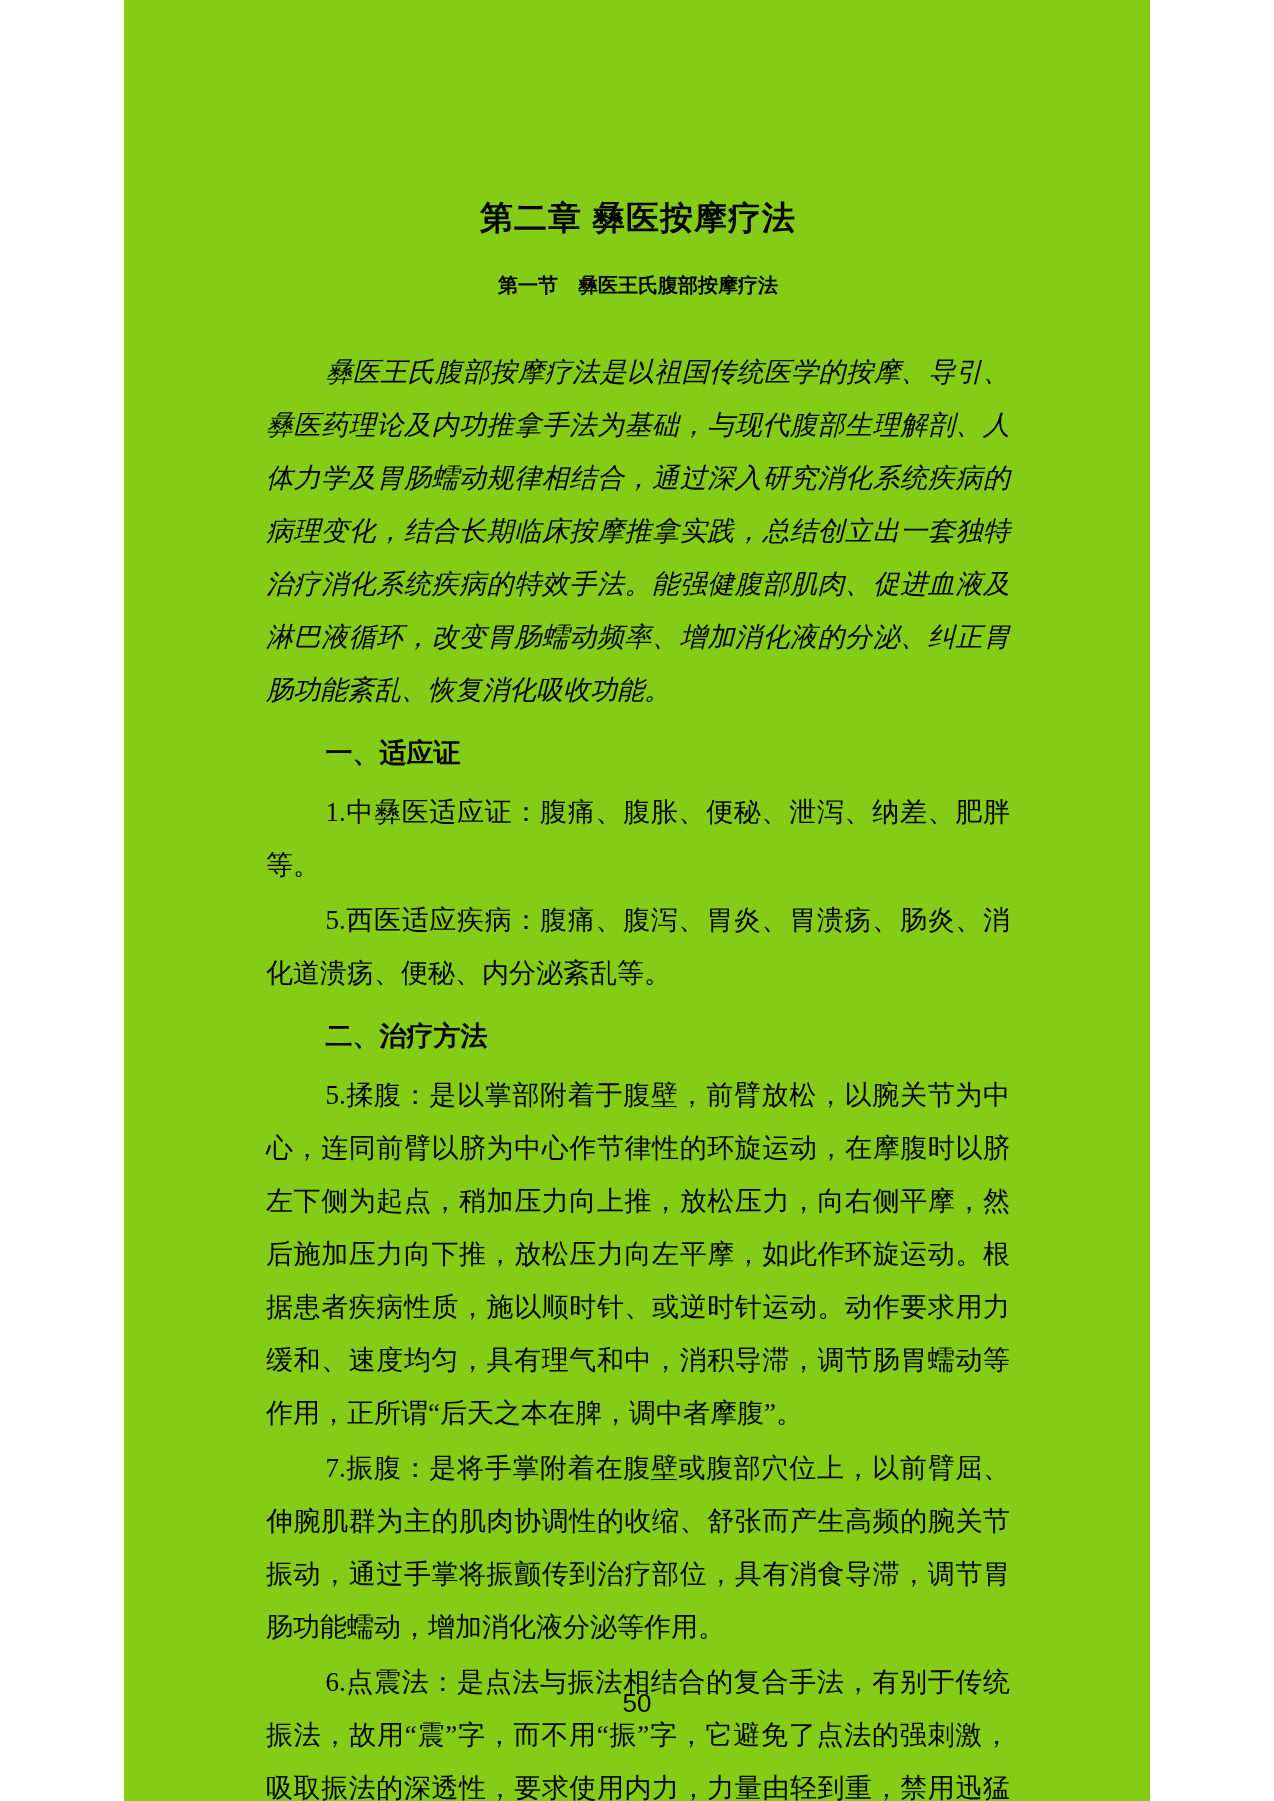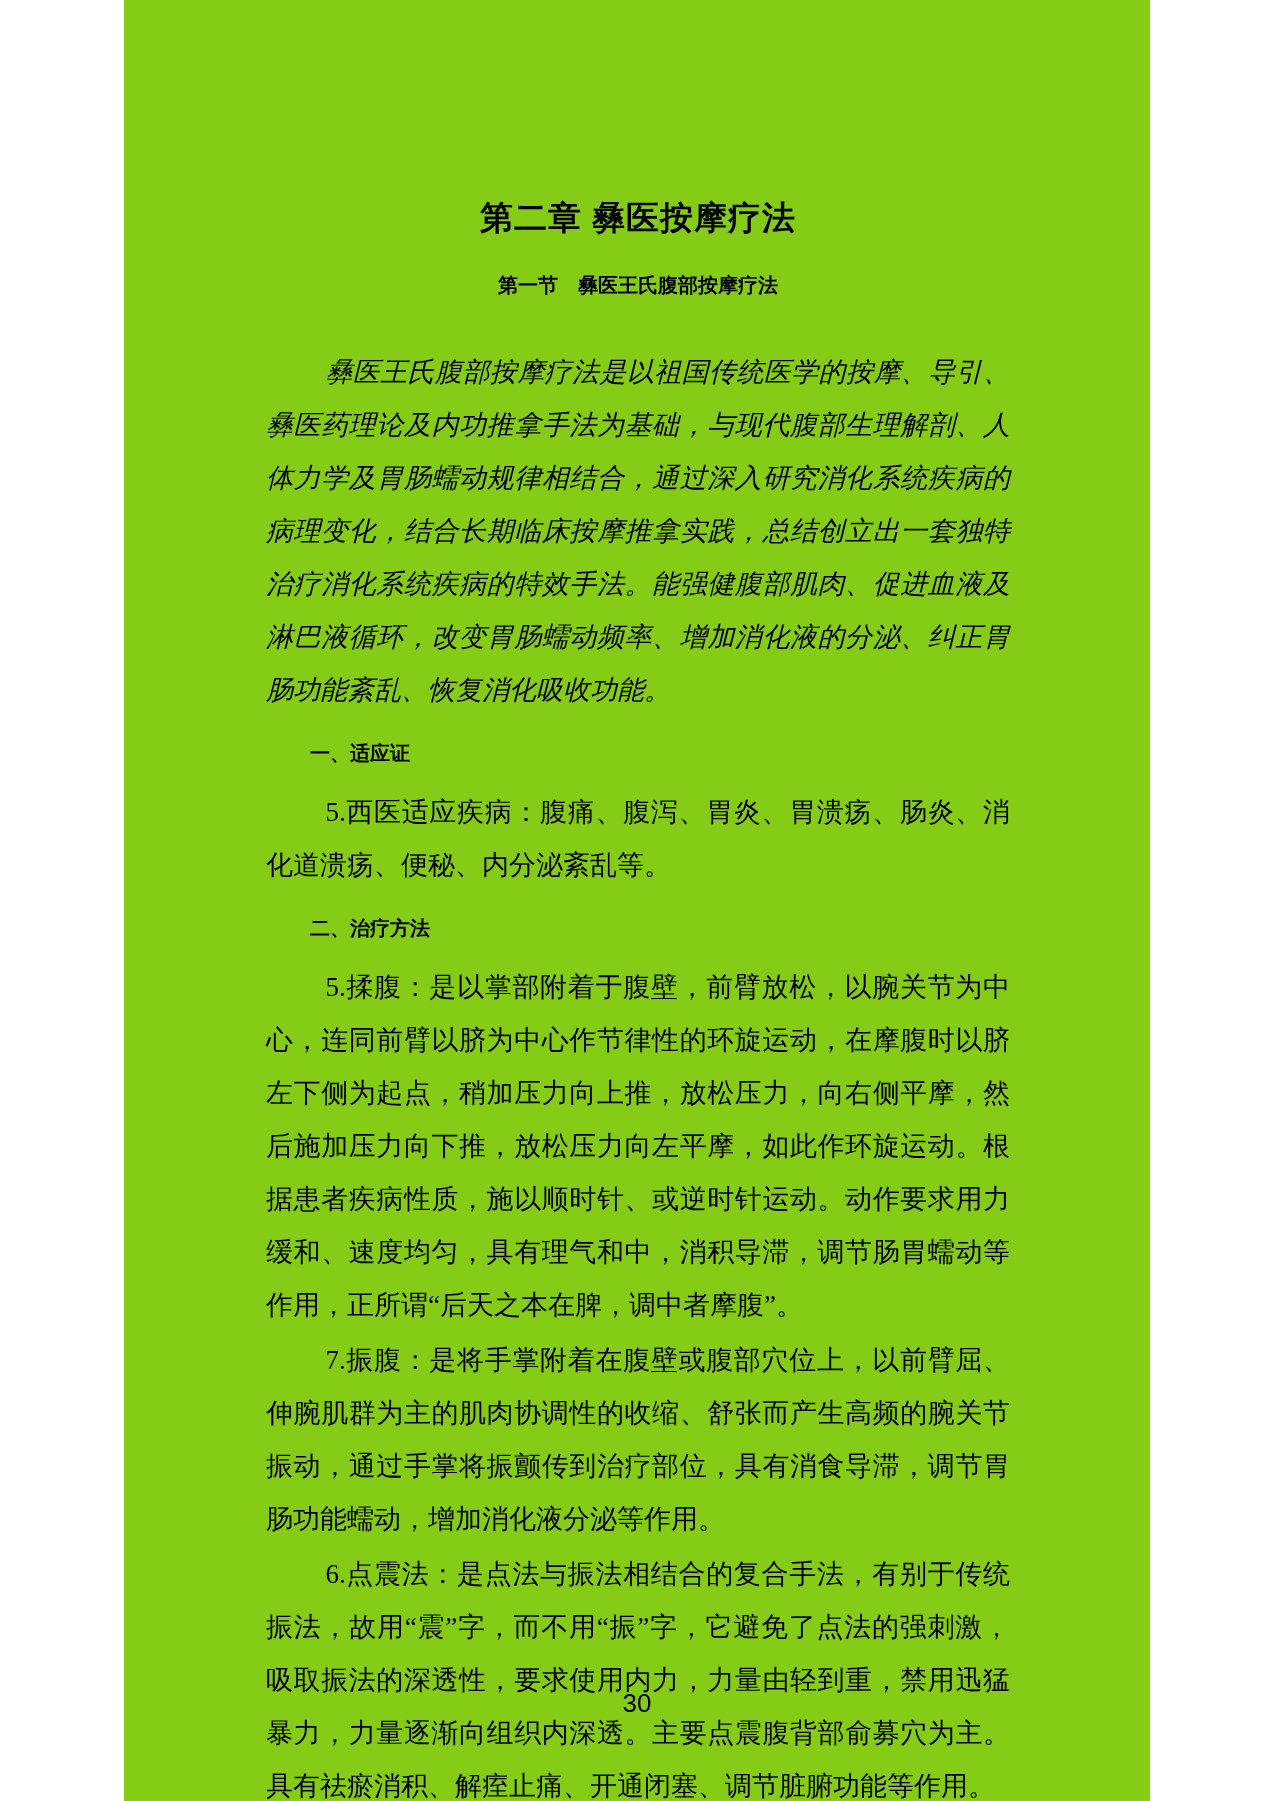--- a/index.html
+++ b/index.html
@@ -45,21 +45,21 @@
     text-indent: 2.2em;
     text-align: justify;
     text-justify: inter-ideograph;
     font-style: italic;
   }
   .sub-heading {
     margin: 10px 0 6px 0;
     text-indent: 2.2em;
     font-family: "Liberation Sans", "DejaVu Sans", sans-serif;
     font-weight: bold;
-    font-size: 20px;
+    font-size: 27px;
     line-height: 53px;
   }
   .list-item {
     margin: 2px 0 0 0;
     text-indent: 2.2em;
     text-align: justify;
     text-justify: inter-ideograph;
   }
   .page-number {
     position: absolute;
@@ -80,28 +80,29 @@
   <h1 class="chapter-title">第二章 彝医按摩疗法</h1>
 
   <h2 class="section-title">第一节　彝医王氏腹部按摩疗法</h2>
 
   <div class="body-text">
 
     <p class="para">彝医王氏腹部按摩疗法是以祖国传统医学的按摩、导引、彝医药理论及内功推拿手法为基础，与现代腹部生理解剖、人体力学及胃肠蠕动规律相结合，通过深入研究消化系统疾病的病理变化，结合长期临床按摩推拿实践，总结创立出一套独特治疗消化系统疾病的特效手法。能强健腹部肌肉、促进血液及淋巴液循环，改变胃肠蠕动频率、增加消化液的分泌、纠正胃肠功能紊乱、恢复消化吸收功能。</p>
 
     <p class="sub-heading">一、适应证</p>
 
+    <p class="list-item">1.中彝医适应证：腹痛、腹胀、便秘、泄泻、纳差、肥胖等。</p>
 
     <p class="list-item">5.西医适应疾病：腹痛、腹泻、胃炎、胃溃疡、肠炎、消化道溃疡、便秘、内分泌紊乱等。</p>
 
     <p class="sub-heading">二、治疗方法</p>
 
     <p class="list-item">5.揉腹：是以掌部附着于腹壁，前臂放松，以腕关节为中心，连同前臂以脐为中心作节律性的环旋运动，在摩腹时以脐左下侧为起点，稍加压力向上推，放松压力，向右侧平摩，然后施加压力向下推，放松压力向左平摩，如此作环旋运动。根据患者疾病性质，施以顺时针、或逆时针运动。动作要求用力缓和、速度均匀，具有理气和中，消积导滞，调节肠胃蠕动等作用，正所谓“后天之本在脾，调中者摩腹”。</p>
 
     <p class="list-item">7.振腹：是将手掌附着在腹壁或腹部穴位上，以前臂屈、伸腕肌群为主的肌肉协调性的收缩、舒张而产生高频的腕关节振动，通过手掌将振颤传到治疗部位，具有消食导滞，调节胃肠功能蠕动，增加消化液分泌等作用。</p>
 
     <p class="list-item">6.点震法：是点法与振法相结合的复合手法，有别于传统振法，故用“震”字，而不用“振”字，它避免了点法的强刺激，吸取振法的深透性，要求使用内力，力量由轻到重，禁用迅猛暴力，力量逐渐向组织内深透。主要点震腹背部俞募穴为主。具有祛瘀消积、解痓止痛、开通闭塞、调节脏腑功能等作用。</p>
 
   </div>
 
-  <div class="page-number">30</div>
+  <div class="page-number">50</div>
 
 </div>
 
 </body></html>

